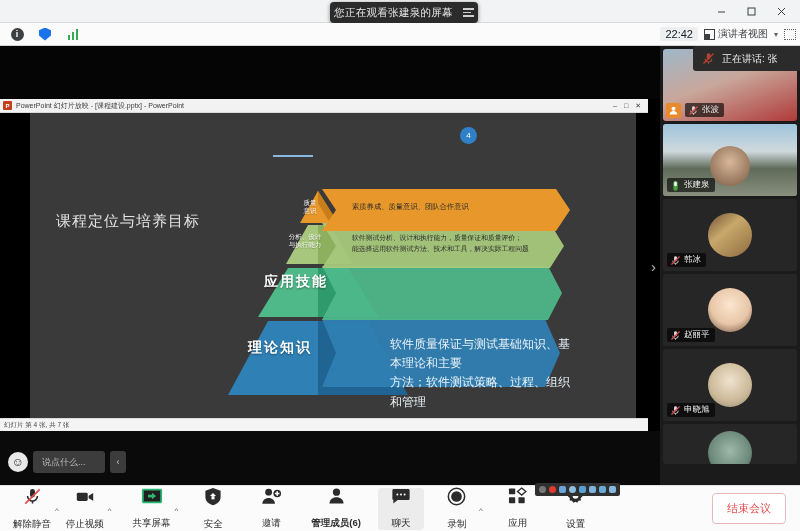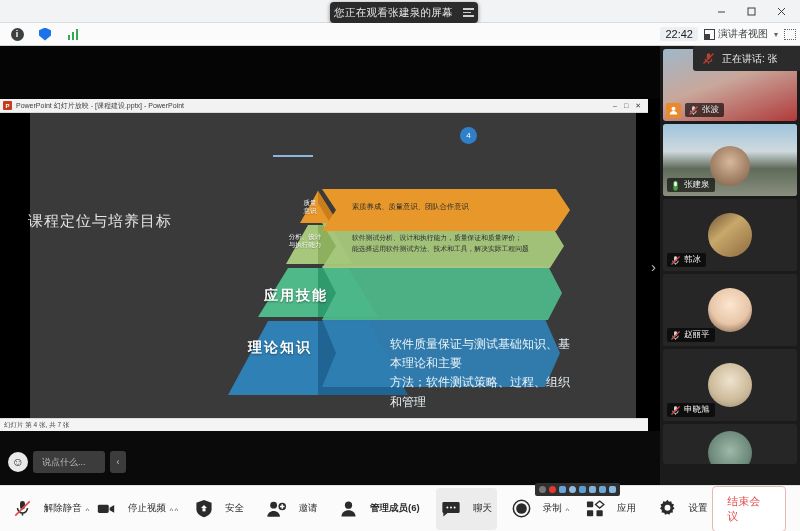--- a/index.html
+++ b/index.html
@@ -96,21 +96,21 @@
   }
   .title-underline{
     position:absolute; left:273px; top:42px; width:40px; height:2px; background:#8ab6e0;
   }
   .slide-badge{
     position:absolute; left:460px; top:14px; width:17px;height:17px;border-radius:50%;
     background:#2f80c9; color:#fff; font-size:8px;
     display:flex;align-items:center;justify-content:center;
   }
   .slide-sub{
-    position:absolute; left:28px; top:99px; width:200px; 
+    position:absolute; left:28px; top:99px; width:200px; text-align:center;
     font-size:15px; color:#e4e4e4; letter-spacing:1px;
     font-family:Liberation Sans, sans-serif;
   }
   .pyr-label{
     position:absolute; color:#fff; font-size:7.5px; line-height:1.25;
     font-family:"DejaVu Sans",sans-serif; text-align:center; width:52px;
     text-shadow:0 1px 1px rgba(0,0,0,.35);
   }
 
   .big-label{
@@ -192,21 +192,21 @@
   }
 
   
   .ctrl-bar{
     position:absolute; left:0; bottom:0; width:800px; height:46px;
     background:#fbfbfb; border-top:1px solid #e3e3e3;
     display:flex; align-items:center; padding:0 8px;
   }
   .ctrl{
     position:relative; height:42px; min-width:46px; padding:0 5px;
-    display:flex; flex-direction:row; align-items:center; justify-content:center; gap:12px;
+    display:flex; flex-direction:column; align-items:center; justify-content:center; gap:12px;
     border-radius:4px;
   }
   .ctrl.sel{background:#ececec;}
   .ctrl-lbl{font-size:9.5px;color:#2c2c2c;white-space:nowrap;}
   .ctrl-ico{height:19px;display:flex;align-items:flex-end;justify-content:center;}
   .caret{
     align-self:flex-end; font-size:8px; color:#5b5b5b; margin:0 2px 0 -1px;
     height:42px; display:flex; align-items:center;
   }
   .end-btn{
@@ -317,21 +317,21 @@
 
       <polygon points="303,108 318,78 318,108" fill="#e8982b"></polygon>
       <polygon points="318,78 318,108 334,108" fill="#c97d1b"></polygon>
       <polygon points="300,110 318,78 338,110" fill="#e8982b"></polygon>
       <polygon points="318,78 338,110 330,110 318,90" fill="#c97d1b"></polygon>
       <polygon points="322,76 556,76 570,97 556,118 322,118 336,97" fill="#e8982b"></polygon>
     </svg>
 
     <div class="pyr-label" style="left:293px;top:86px;width:34px;font-size:6.5px;">质量<br>意识</div>
     <div class="pyr-label" style="left:278px;top:120px;width:54px;font-size:6.5px;">分析、设计<br>与执行能力</div>
-    <div class="big-label" style="left:264px;top:174px;">应用技能</div>
+    <div class="big-label" style="left:264px;top:160px;">应用技能</div>
     <div class="big-label" style="left:248px;top:226px;">理论知识</div>
 
     <div style="position:absolute;left:352px;top:89px;width:200px;font-size:7.3px;color:#2a2a2a;line-height:1.5;font-family:'DejaVu Sans',sans-serif;">素质养成、质量意识、团队合作意识</div>
     <div style="position:absolute;left:352px;top:120px;width:205px;font-size:6.8px;color:#2a2a2a;line-height:1.55;white-space:pre-line;font-family:'DejaVu Sans',sans-serif;">软件测试分析、设计和执行能力，质量保证和质量评价；
 能选择运用软件测试方法、技术和工具，解决实际工程问题</div>
     <div style="position:absolute;left:390px;top:222px;width:180px;font-size:12px;color:#e9f2f8;line-height:1.6;white-space:pre-line;font-family:'DejaVu Sans',sans-serif;">软件质量保证与测试基础知识、基本理论和主要
 方法；软件测试策略、过程、组织和管理</div>
   </div>
 
   <div class="ppt-status">
@@ -468,20 +468,31 @@
     <span class="ctrl-ico">
       <svg width="20" height="19" viewBox="0 0 22 20">
         <rect x="2" y="6" width="12" height="9" rx="1.6" fill="#2b2b2b"></rect>
         <polygon points="15,9.2 20,6.2 20,14.8 15,11.8" fill="#2b2b2b"></polygon>
       </svg>
     </span>
     <span class="ctrl-lbl">停止视频</span>
   </div>
   <span class="caret">^</span>
 
+  <div class="ctrl" style="margin-left:14px;">
+    <span class="ctrl-ico">
+      <svg width="22" height="18" viewBox="0 0 24 18">
+        <rect x="1" y="1" width="22" height="16" rx="1.6" fill="#2bb673"></rect>
+        <rect x="3" y="3" width="18" height="12" fill="#1f1f1f"></rect>
+        <path d="M12 5.4 16.4 9 12 12.6z" fill="#2bb673"></path>
+        <rect x="7.6" y="7.6" width="4.4" height="3" fill="#2bb673"></rect>
+      </svg>
+    </span>
+    <span class="ctrl-lbl">共享屏幕</span>
+  </div>
   <span class="caret">^</span>
 
   <div class="ctrl" style="margin-left:10px;">
     <span class="ctrl-ico">
       <svg width="18" height="19" viewBox="0 0 18 20">
         <path d="M9 1 17 4v6.5C17 15 13.4 18 9 19.2 4.6 18 1 15 1 10.5V4z" fill="#2b2b2b"></path>
         <path d="M9 6.2 12.2 9.6H5.8z" fill="#fff"></path>
         <rect x="7.4" y="9.6" width="3.2" height="3.4" fill="#fff"></rect>
       </svg>
     </span>

